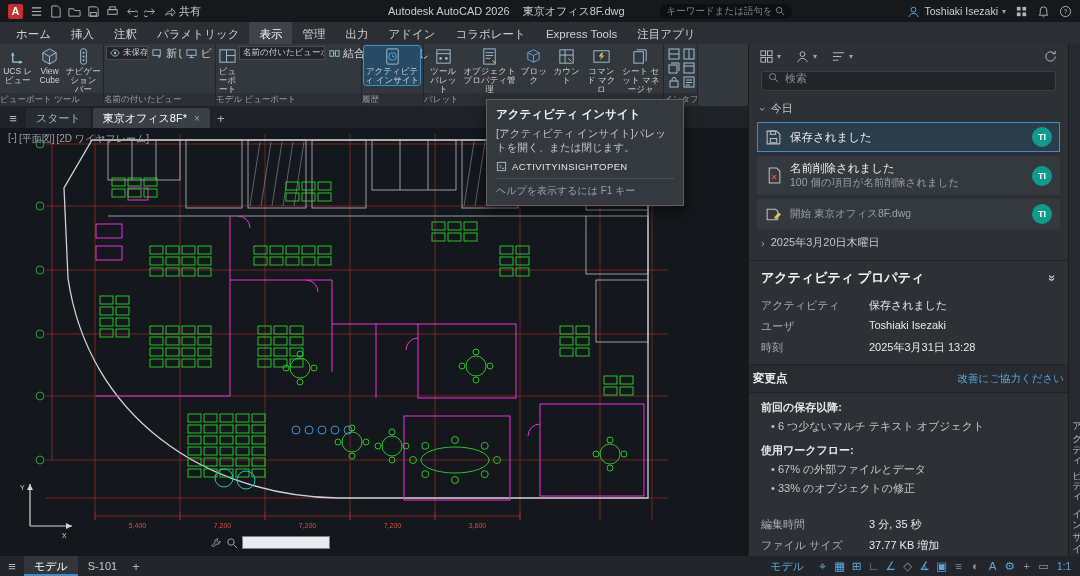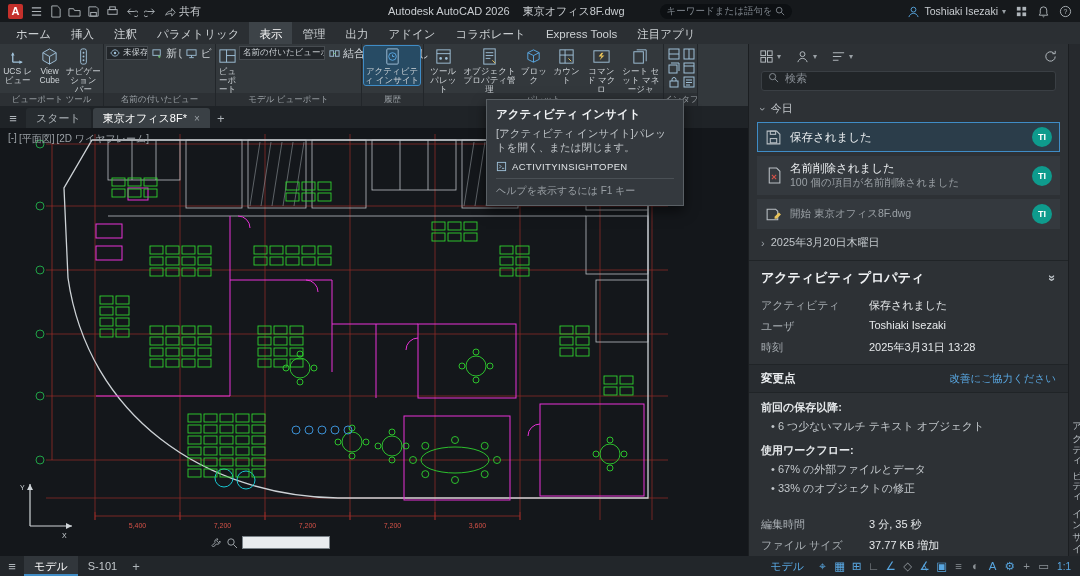--- a/index.html
+++ b/index.html
@@ -22,21 +22,21 @@
   .ticon svg{width:13px;height:13px;display:block}
 
   
   .menubar{position:absolute;left:0;top:22px;width:1080px;height:22px;background:#2b2f33;display:flex;align-items:stretch;padding-left:6px;font-size:11.5px}
   .mtab{display:flex;align-items:center;padding:12px 10px;color:#ced2d5;cursor:default}
   .mtab.active{background:#3d4348;color:#fff}
 
   
   .ribbon{position:absolute;left:0;top:44px;width:748px;height:62px;background:#33383c;display:flex;overflow:hidden}
   .rpanel{position:relative;height:62px;border-right:1px solid #22262a;padding:2px 2px 14px 2px;flex:none}
-  .rpanel .caption{position:absolute;left:0;right:0;bottom:0;height:13px;background:#2c3034;color:#9aa0a5;font-size:8.5px;line-height:13px;text-align:center;white-space:nowrap;overflow:hidden}
+  .rpanel .caption{position:absolute;left:0;right:0;bottom:0;height:13px;background:#2c3034;color:#9aa0a5;font-size:8.5px;line-height:13px;text-align:left;white-space:nowrap;overflow:hidden}
   .rbody{display:flex;gap:2px;height:46px}
   .rcol{display:flex;flex-direction:row;gap:1px}
   .bigbtn{display:flex;flex-direction:column;align-items:center;padding-top:1px;border-radius:2px;color:#ced3d7;font-size:8.5px;line-height:1.05;text-align:center}
   .bigbtn .bicon{width:19px;height:19px;flex:none;margin-bottom:1px}
   .bigbtn.hl{background:#274b64;outline:1px solid #3f8cc6}
   .rrow{display:flex;align-items:center;gap:3px;height:14px;font-size:11px;color:#ced3d7;padding:0 2px;white-space:nowrap;overflow:hidden}
   .rrow svg{width:11px;height:11px;flex:none}
   .combo{display:flex;align-items:center;gap:3px;height:14px;background:#22262a;border:1px solid #474c51;font-size:8.5px;color:#ced3d7;padding:0 3px;white-space:nowrap;overflow:hidden}
   .combo svg{width:10px;height:10px;flex:none}
   .combo .caret{margin-left:auto}
@@ -78,21 +78,21 @@
   .htxt{flex:1;min-width:0}
   .htitle{font-size:11.5px;color:#ecEFF1;color:#eceff1;white-space:nowrap;overflow:hidden}
   .hsub{font-size:10.5px;color:#9aa0a5;white-space:nowrap;overflow:hidden}
   .avatar{width:20px;height:20px;border-radius:50%;background:#0e9b8d;color:#fff;font-size:9px;font-weight:bold;display:flex;align-items:center;justify-content:center;flex:none}
   .pdivider{height:1px;background:#202427;margin:6px 0 0}
   .pheader{display:flex;align-items:center;justify-content:space-between;padding:8px 12px;font-size:13px;font-weight:bold;color:#f0f2f4;background:#2d3135}
   .pchev{transform:rotate(90deg);color:#b9bfc4;font-size:12px}
   .prow{display:flex;padding:3px 12px;font-size:11px}
   .plabel{width:108px;color:#a9afb4;flex:none}
   .pvalue{color:#e6e9eb}
-  .pchanges{display:flex;align-items:center;justify-content:space-between;margin-top:6px;padding:6px 12px;background:#282c30;border-top:1px solid #202427;border-bottom:1px solid #202427}
+  .pchanges{display:flex;align-items:center;justify-content:space-between;margin-top:6px;padding:6px 4px;background:#282c30;border-top:1px solid #202427;border-bottom:1px solid #202427}
   .pchanges .bold{font-size:11.5px;font-weight:bold;color:#eceff1}
   .plink{font-size:10.5px;color:#58a6e0;text-decoration:none}
   .psub{padding:7px 12px 2px;font-size:11px;font-weight:bold;color:#e6e9eb}
   .pbullet{padding:2px 12px 2px 22px;font-size:11px;color:#c3c8cc}
   .pbullet::before{content:"• ";color:#c3c8cc}
 
   .vtab{position:absolute;left:1068px;top:44px;width:12px;height:512px;background:#26292d;border-left:1px solid #1b1e21}
   .vtab span{position:absolute;top:372px;left:1px;writing-mode:vertical-rl;font-size:9.5px;color:#b9bfc4;letter-spacing:1px;white-space:nowrap}
 
   

